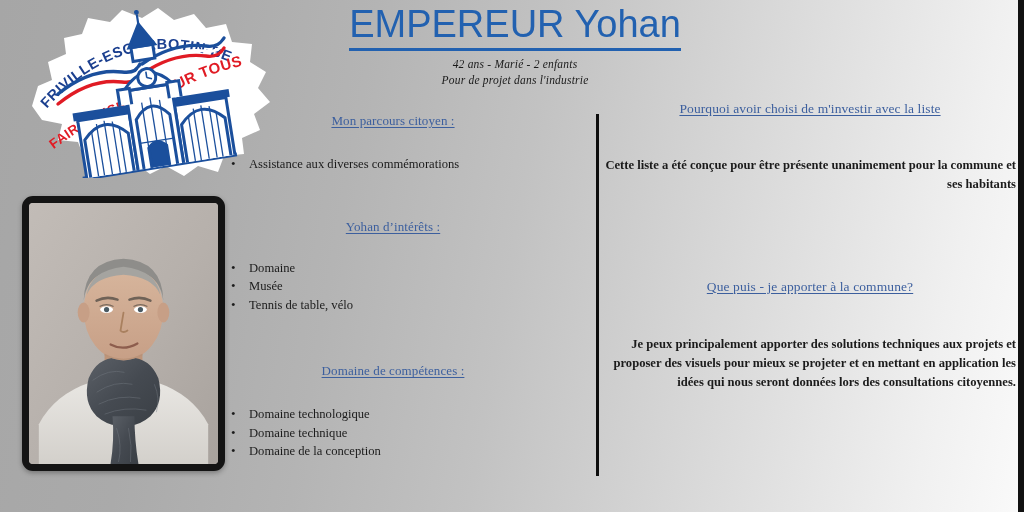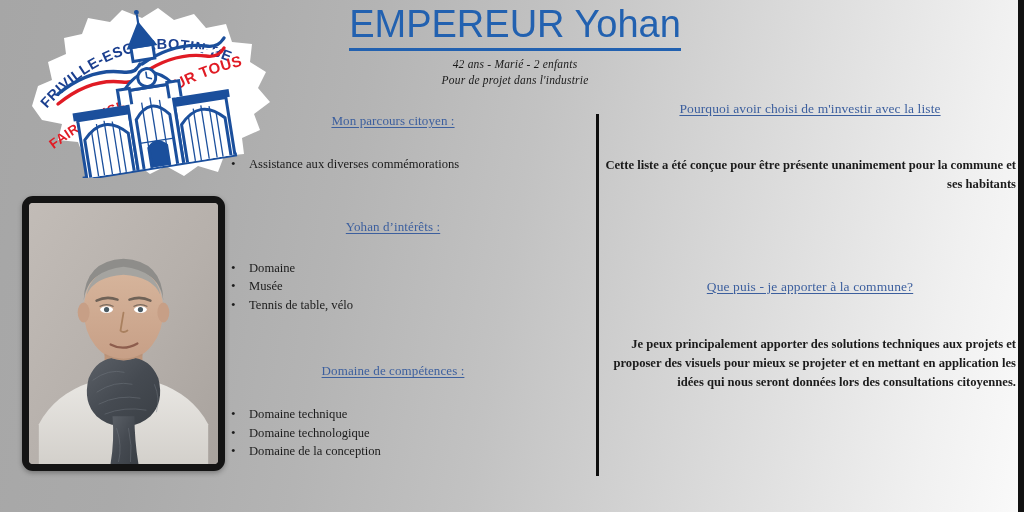--- a/index.html
+++ b/index.html
@@ -378,22 +378,22 @@
         <li>Tennis de table, vélo</li>
       </ul>
     </div>
 
     <div class="gap-d"></div>
 
     <div>
       <p class="sec-head left-head">Domaine de compétences :</p>
       <div class="gap-e"></div>
       <ul class="bullets">
+        <li>Domaine technologique</li>
         <li>Domaine technique</li>
-        <li>Domaine technologique</li>
         <li>Domaine de la conception</li>
       </ul>
     </div>
   </div>
 
   <div class="col-right">
 
     <div>
       <p class="sec-head">
         <span>Pourquoi avoir choisi de m'investir avec la liste </span><br>

